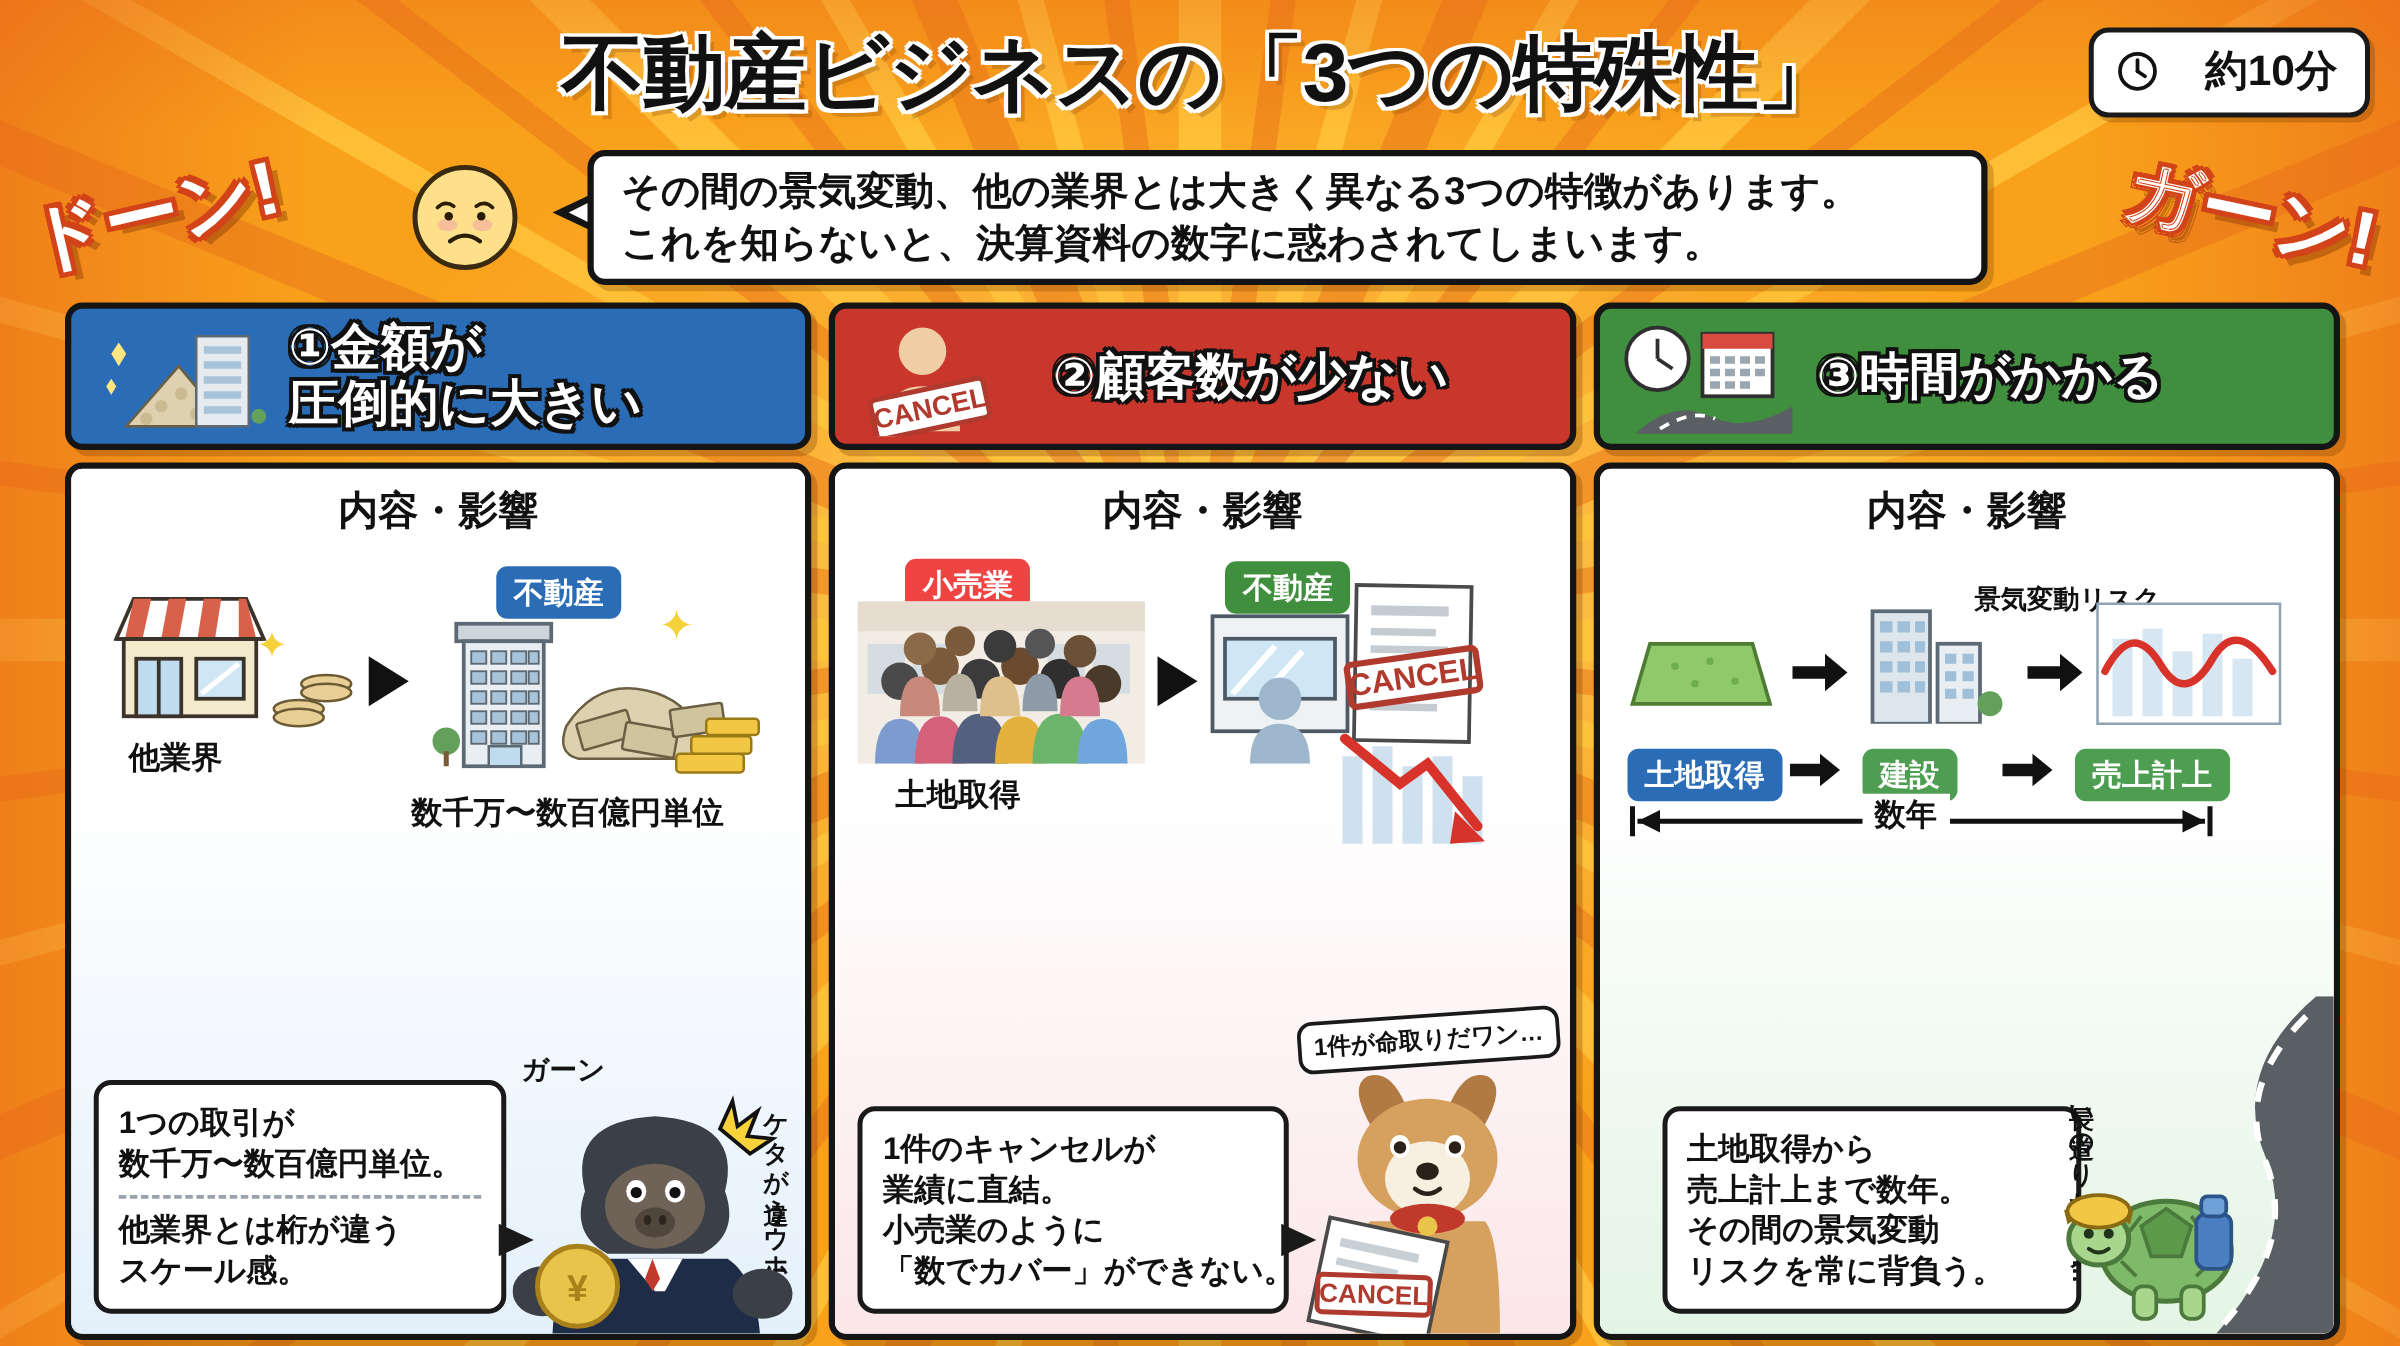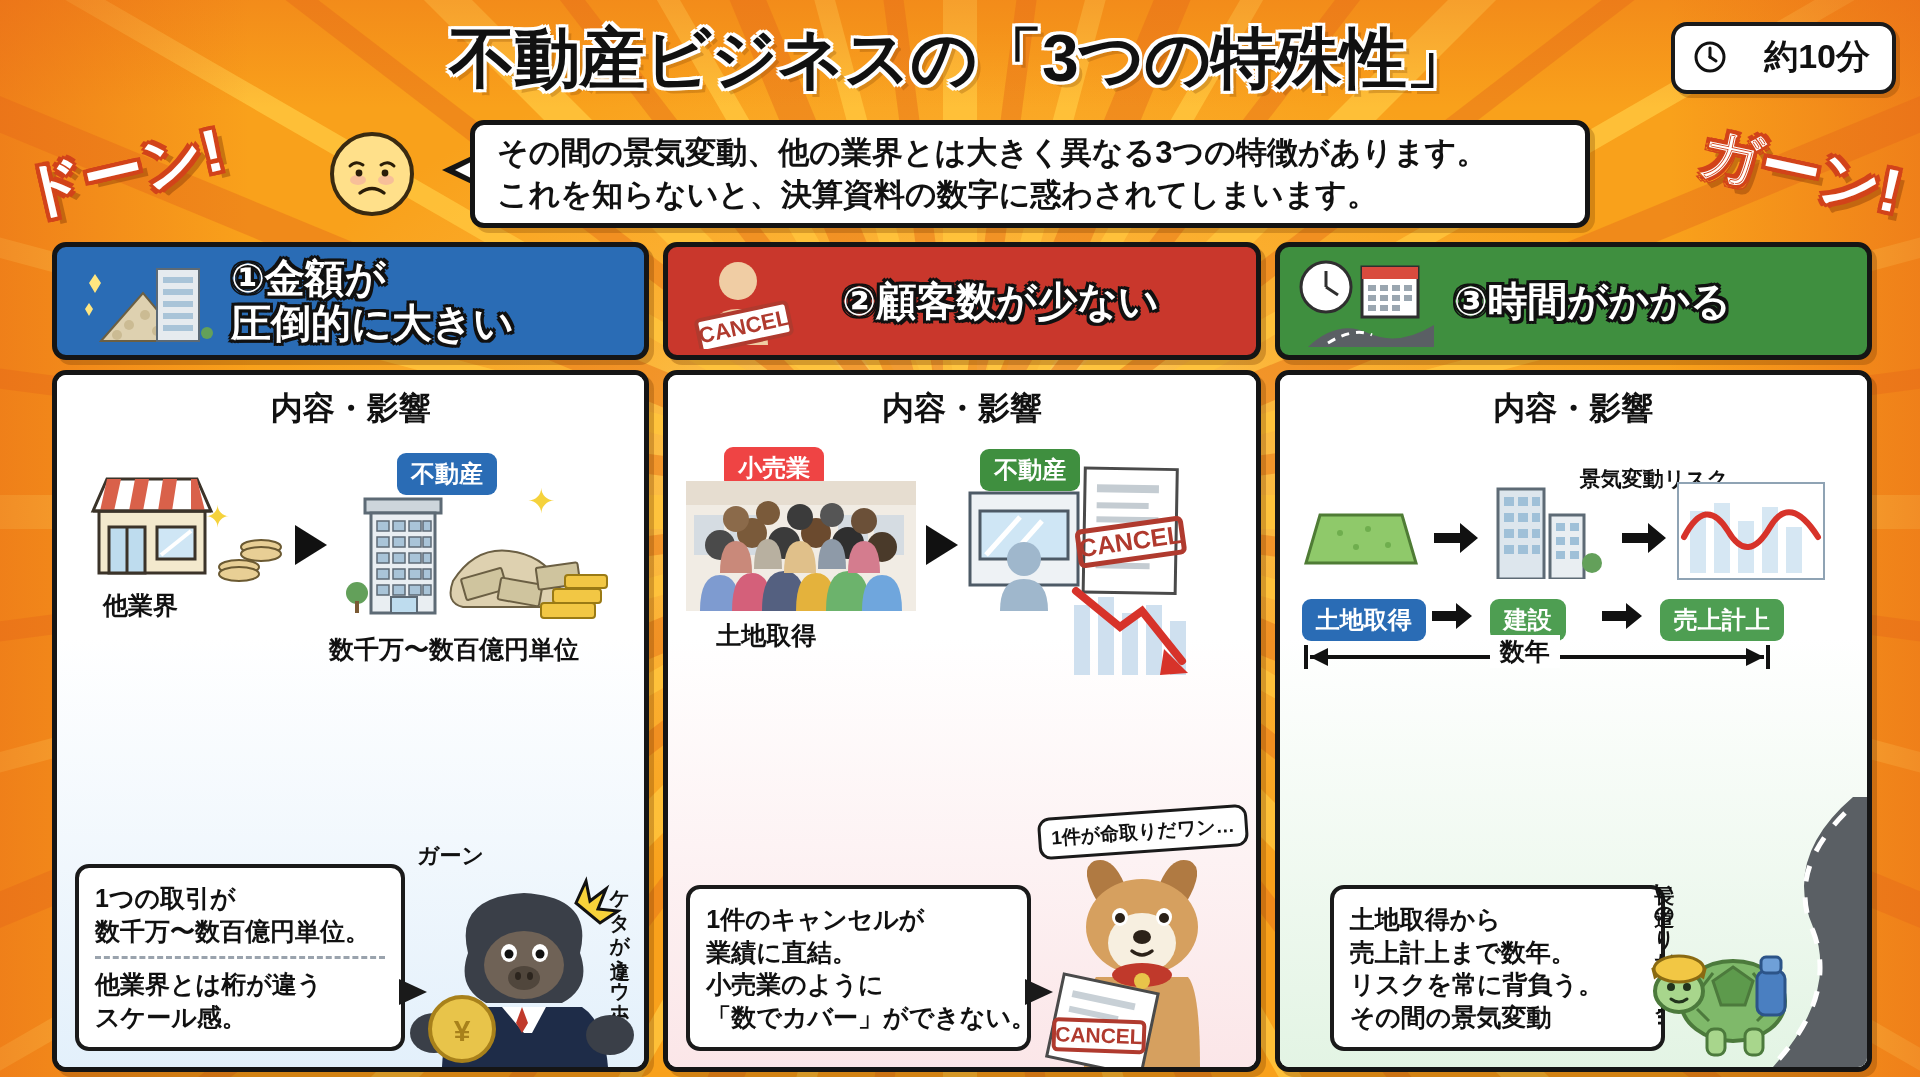--- a/index.html
+++ b/index.html
@@ -720,22 +720,22 @@
             <path d="M8 14 L26 5 L26 23 Z" fill="#111"></path>
               <path d="M462 14 L444 5 L444 23 Z" fill="#111"></path>
           </svg>
         </span>
         <span class="cap" style="left:210px;top:198px;background:#fff;padding:0 10px">数年</span>
       </div>
 
       <div class="note">
         <div class="nline">土地取得から</div>
         <div class="nline">売上計上まで数年。</div>
+        <div class="nline">その間の景気変動</div>
         <div class="nline">リスクを常に背負う。</div>
-        <div class="nline">その間の景気変動</div>
         <div class="note-tail"></div>
       </div>
 
       <span class="vert-label" style="left:372px;bottom:40px">長い道のりだカメ…</span>
       <span class="vert-label" style="right:14px;bottom:70px;font-size:19px;transform:rotate(4deg)">テクテク</span>
 
       <span style="position:absolute;right:0;bottom:0">
         <svg viewBox="0 0 190 270" width="190" height="270">
           <path d="M176 0 q-70 60 -40 130 q26 66 -40 140 h96 V0z" fill="#5a5f64"></path>
           <path d="M168 16 q-58 58 -32 118 q24 62 -34 128" fill="none" stroke="#fff" stroke-width="5" stroke-dasharray="16 16"></path>

